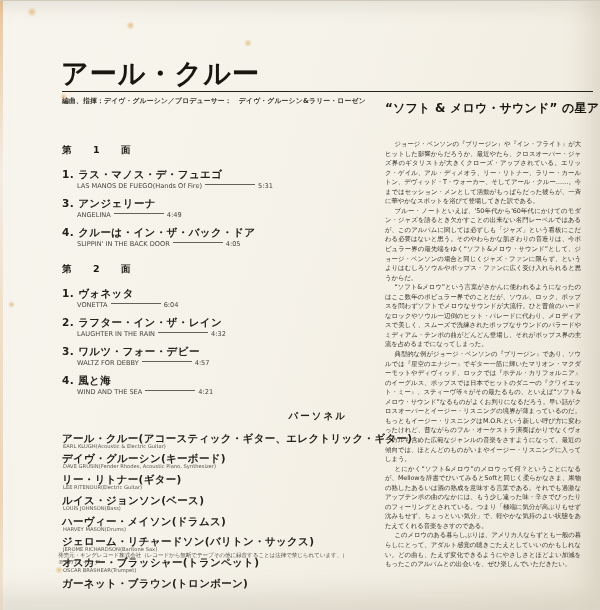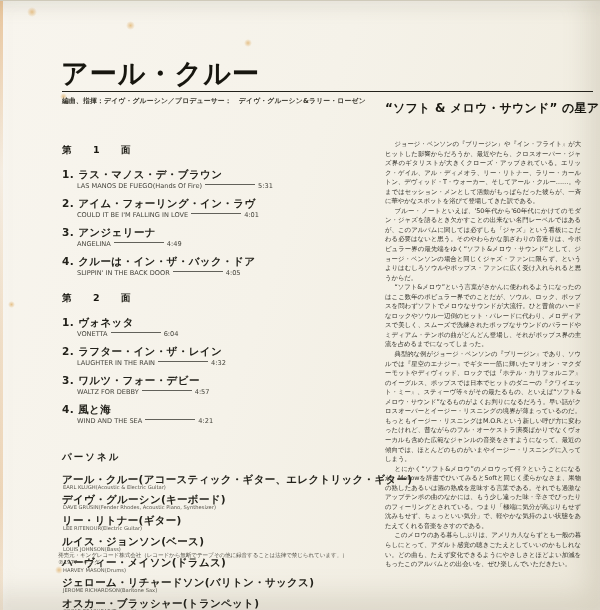--- a/index.html
+++ b/index.html
@@ -40,21 +40,21 @@
 
   
   .left-col{position:absolute;left:62px;top:143px;width:285px;color:#23221b;}
   .side-label{font-size:9.5px;font-weight:bold;letter-spacing:6px;margin-bottom:11px;color:#17160f;}
   .track{margin-bottom:7.5px;}
   .track-jp{font-size:10.5px;font-weight:bold;letter-spacing:.4px;line-height:12px;white-space:nowrap;}
   .track-en{display:flex;align-items:center;font-size:6.6px;color:#45443c;
             margin-left:15px;margin-top:1.5px;line-height:8px;white-space:nowrap;}
   .leader{display:inline-block;width:50px;border-bottom:1px solid #62615a;margin:0 3px 2px 3px;}
   .section-gap{height:8px;}
-  .personnel-label{font-size:9.5px;font-weight:bold;letter-spacing:2px;margin:26px 0 9px;}
+  .personnel-label{font-size:9.5px;font-weight:bold;letter-spacing:2px;margin:14px 0 9px;text-align:right;}
   .person{margin-bottom:3px;}
   .person-jp{font-size:10.5px;font-weight:bold;letter-spacing:.3px;line-height:12px;white-space:nowrap;}
   .person-en{font-size:5.2px;color:#57554c;line-height:5.8px;margin-left:1px;white-space:nowrap;}
 
   .footer-note{
     position:absolute;left:58px;top:551px;width:300px;
     font-size:5.6px;color:#55534a;line-height:7px;letter-spacing:-.1px;
   }
 
   
@@ -82,36 +82,28 @@
   <div class="title-rule"></div>
   <div class="credits-line">編曲、指揮：デイヴ・グルーシン／プロデューサー：　デイヴ・グルーシン&amp;ラリー・ローゼン</div>
 
   <div class="left-col">
 
     <div class="side-label">第　1　面</div>
 
     <div>
 
         <div class="track">
-          <div class="track-jp"><span>1.</span> <span>ラス・マノス・デ・ブラウン</span></div>
+          <div class="track-jp"><span>1.</span> <span>ラス・マノス・デ・フュエゴ</span></div>
           <div class="track-en">
             <span>LAS MANOS DE FUEGO(Hands Of Fire)</span>
             <span class="leader"></span>
             <span>5:31</span>
           </div>
         </div>
 
-        <div class="track">
-          <div class="track-jp"><span>2.</span> <span>アイム・フォーリング・イン・ラヴ</span></div>
-          <div class="track-en">
-            <span>COULD IT BE I'M FALLING IN LOVE</span>
-            <span class="leader"></span>
-            <span>4:01</span>
-          </div>
-        </div>
 
         <div class="track">
           <div class="track-jp"><span>3.</span> <span>アンジェリーナ</span></div>
           <div class="track-en">
             <span>ANGELINA</span>
             <span class="leader"></span>
             <span>4:49</span>
           </div>
         </div>
 

